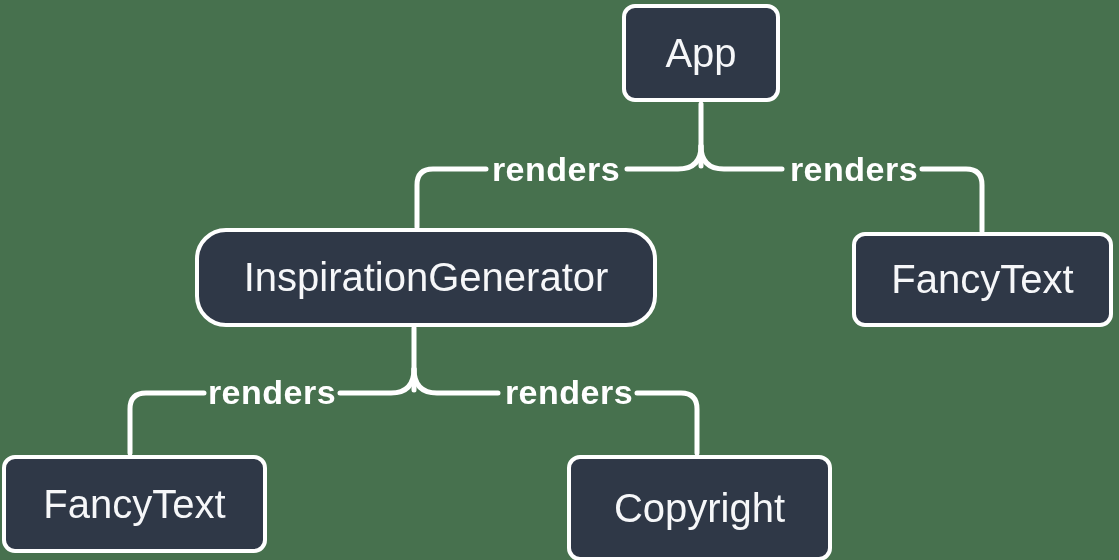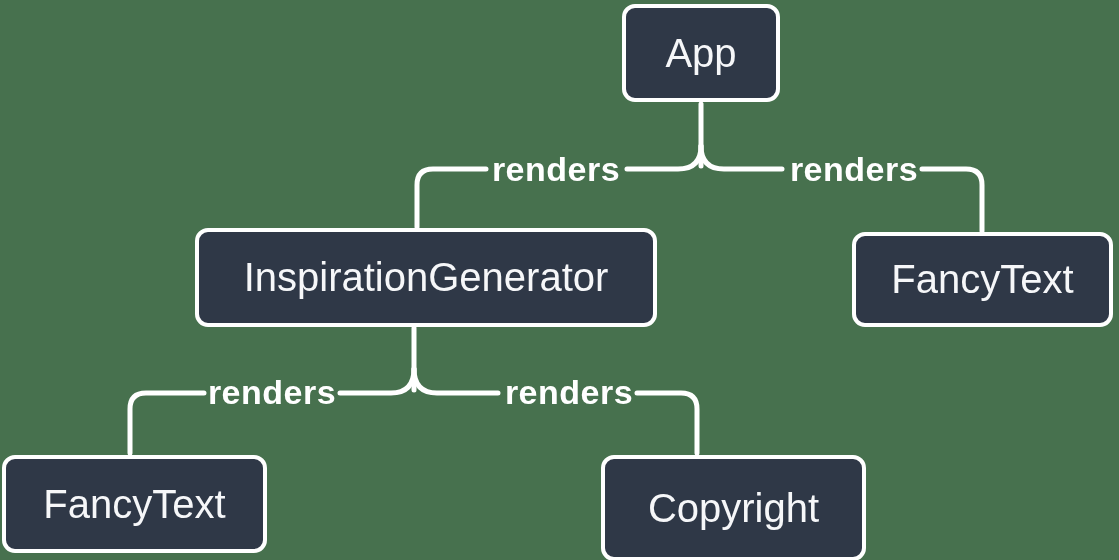--- a/index.html
+++ b/index.html
@@ -23,24 +23,24 @@
     background:var(--node-fill,#2F3847);
     border:4px solid var(--node-border,#FFFFFF);
     border-radius:13px;
     display:flex;align-items:center;justify-content:center;
     color:var(--node-text,#F6F7F9);
     font-size:40px;
     font-weight:400;
     white-space:nowrap;
   }
   .node-app{left:622px;top:4px;width:158px;height:98px;}
-  .node-inspiration-generator{left:195px;top:228px;width:462px;height:99px;}
+  .node-inspiration-generator{left:195px;top:228px;width:462px;height:99px;border-radius:31px;}
   .node-fancy-text-top{left:852px;top:232px;width:261px;height:95px;}
   .node-fancy-text-bottom{left:2px;top:455px;width:265px;height:98px;}
-  .node-copyright{left:601px;top:455px;width:265px;height:106px;}
+  .node-copyright{left:567px;top:455px;width:265px;height:106px;}
   .edge-label{
     position:absolute;
     transform:translate(-50%,-50%);
     color:var(--edge-label,#FFFFFF);
     font-size:34px;
     font-weight:700;
     letter-spacing:0.5px;
     white-space:nowrap;
   }
   .edge-label-1{left:556px;top:169px;}

